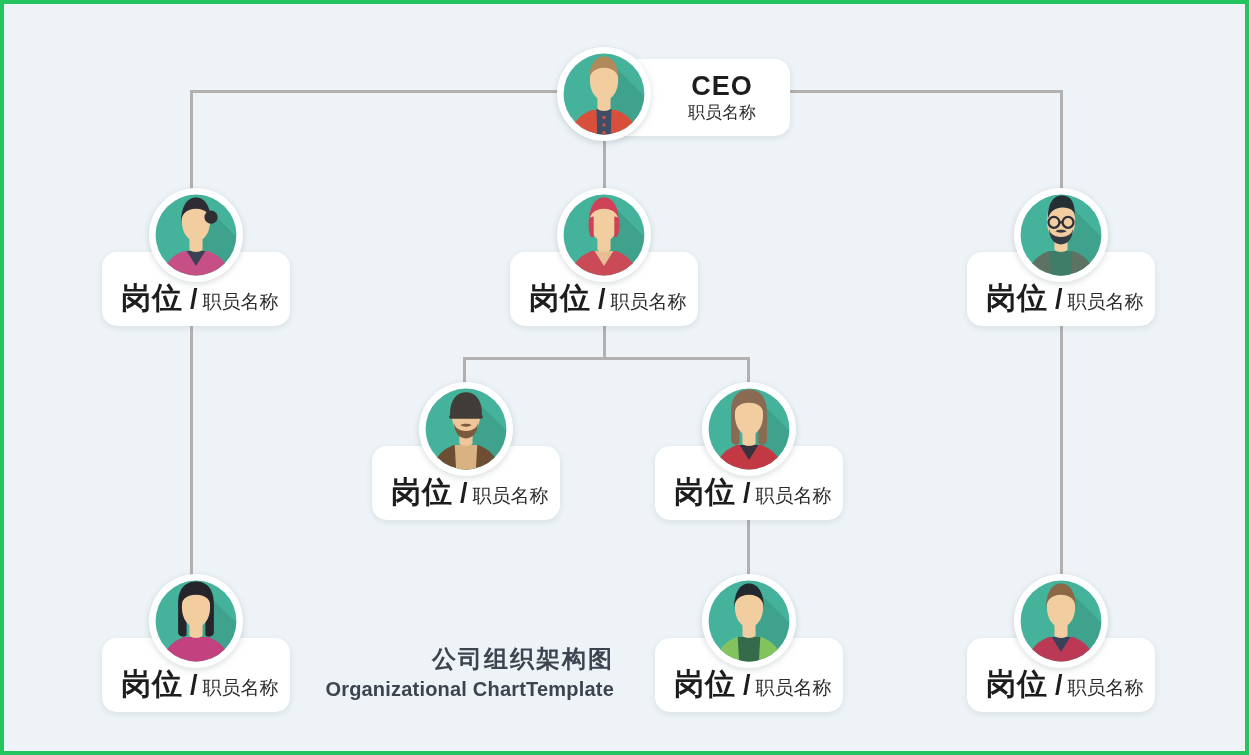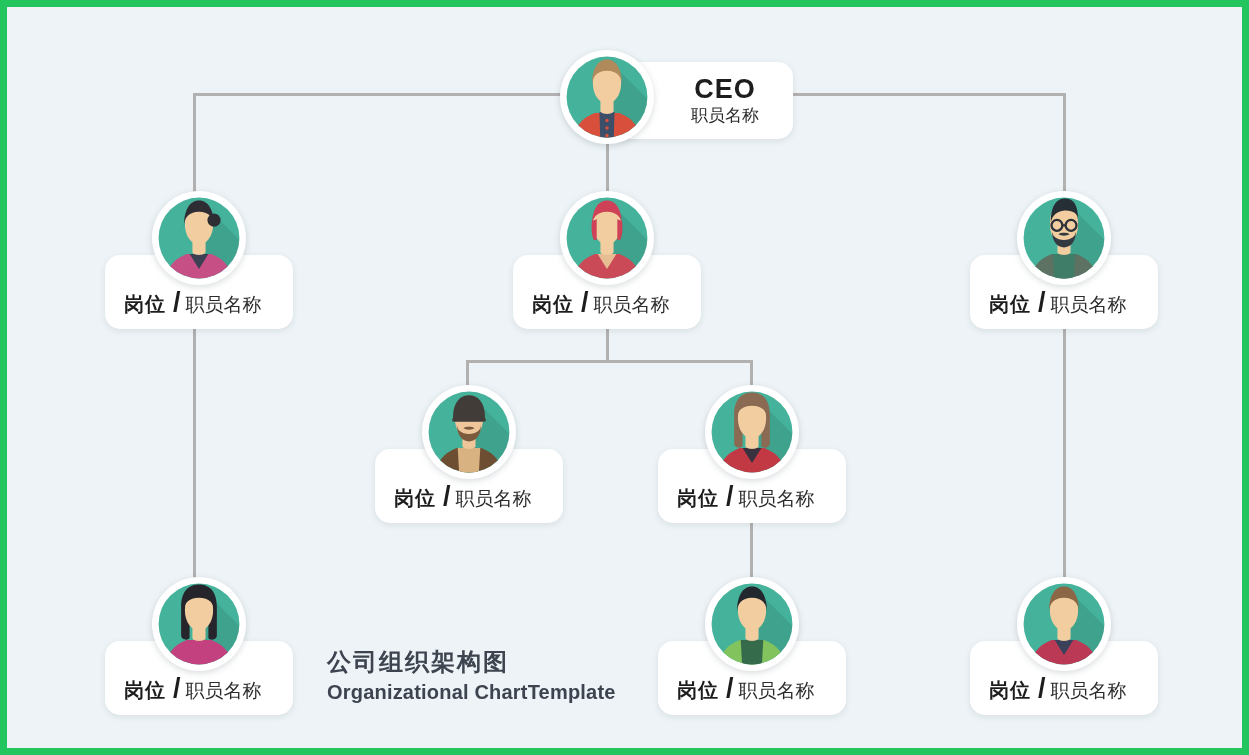--- a/index.html
+++ b/index.html
@@ -1,38 +1,38 @@
 <!DOCTYPE html>
 <html style="--bg: #edf3f6; --line: #b3b0b0; --card: #ffffff; --roleText: #1d1d1d; --nameText: #2b2b2b; --titleText: #3d4450;"><head>
 <meta charset="utf-8">
 <style>
   html,body{margin:0;padding:0;background:#dfe6e9;}
   #canvas{
     position:relative;width:1249px;height:755px;overflow:hidden;
     background:var(--bg,#edf3f6);
-    border:7px solid #22c55e;box-sizing:border-box;
+    border:4px solid #22c55e;box-sizing:border-box;
     font-family:"Liberation Sans","DejaVu Sans",sans-serif;
   }
   
   .line{position:absolute;background:var(--line,#b3b0b0);z-index:1;}
   
   .node{position:absolute;width:188px;height:138px;z-index:2;}
   .node .avatar{
     position:absolute;left:47px;top:0;width:94px;height:94px;z-index:3;
     filter:drop-shadow(0 2px 3px rgba(40,60,70,.18));
   }
   .node .avatar svg{display:block;width:94px;height:94px;}
   .node .card{
     position:absolute;left:0;top:64px;width:188px;height:74px;
     background:var(--card,#fff);border-radius:15px;
     box-shadow:0 2px 6px rgba(40,60,70,.10);
     display:flex;align-items:flex-end;
   }
   .card-text{padding:0 10px 13px 19px;white-space:nowrap;line-height:1;}
-  .role{font-size:20px;font-weight:bold;color:var(--roleText,#1d1d1d);letter-spacing:1px;}
+  .role{font-size:30px;font-weight:bold;color:var(--roleText,#1d1d1d);letter-spacing:1px;}
   .sep{font-size:27px;font-weight:bold;color:var(--roleText,#1d1d1d);margin:0 5px 0 7px;}
   .name{font-size:19px;font-weight:normal;color:var(--nameText,#2b2b2b);}
   
   .p-l2l{left:98px;top:184px;} .p-l2c{left:506px;top:184px;} .p-l2r{left:963px;top:184px;}
   .p-l3l{left:368px;top:378px;} .p-l3r{left:651px;top:378px;}
   .p-l4l{left:98px;top:570px;} .p-l4c{left:651px;top:570px;} .p-l4r{left:963px;top:570px;}
   
   .node-ceo{position:absolute;left:553px;top:43px;width:234px;height:96px;z-index:2;}
   .node-ceo .avatar{position:absolute;left:0;top:0;width:94px;height:94px;z-index:3;
     filter:drop-shadow(0 2px 3px rgba(40,60,70,.18));}
@@ -40,21 +40,21 @@
   .node-ceo .card{
     position:absolute;left:45px;top:12px;width:188px;height:77px;
     background:var(--card,#fff);border-radius:15px;
     box-shadow:0 2px 6px rgba(40,60,70,.10);
     display:flex;flex-direction:column;justify-content:center;align-items:center;
     padding-left:52px;box-sizing:border-box;
   }
   .ceo-title{font-size:27px;font-weight:bold;color:var(--roleText,#1d1d1d);line-height:1.1;letter-spacing:1px;}
   .ceo-sub{font-size:17px;color:var(--nameText,#2b2b2b);line-height:1.25;}
   
-  .title-block{position:absolute;left:320px;top:641px;width:290px;text-align:left;z-index:2;}
+  .title-block{position:absolute;left:320px;top:641px;width:290px;text-align:right;z-index:2;}
   .title-cn{font-size:24px;font-weight:bold;color:var(--titleText,#3d4450);letter-spacing:2px;line-height:1.2;}
   .title-en{font-size:20px;font-weight:bold;color:var(--titleText,#3d4450);margin-top:4px;letter-spacing:.2px;}
 </style>
 </head>
 <body>
 
 <div id="canvas">
 
   <div class="line" style="left:188px;top:86px;width:870px;height:3px;"></div>
   <div class="line" style="left:186px;top:86px;width:3px;height:100px;"></div>

